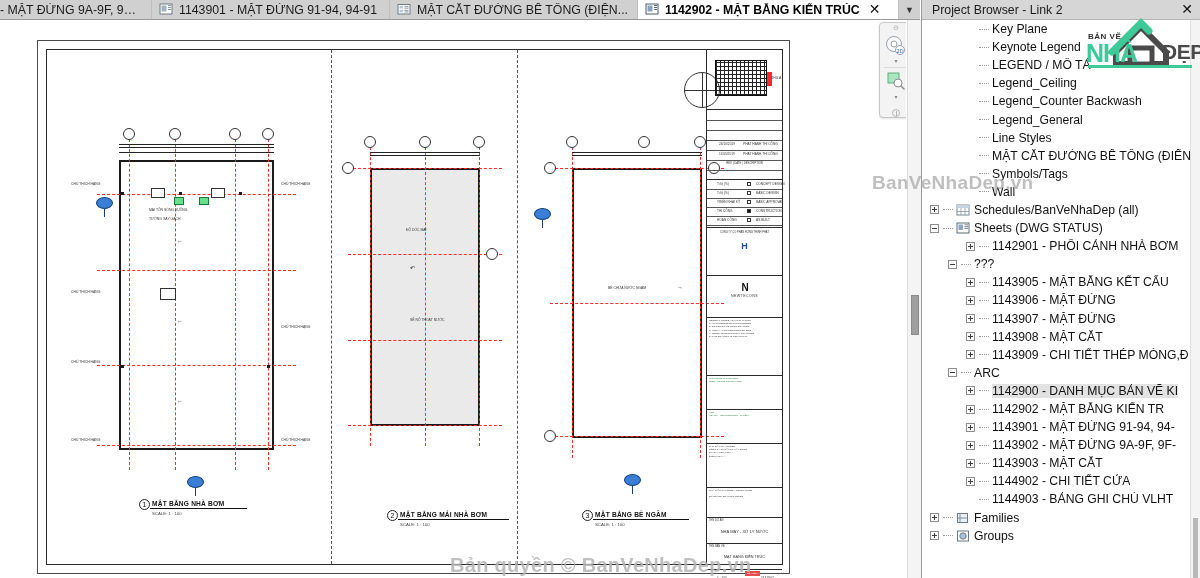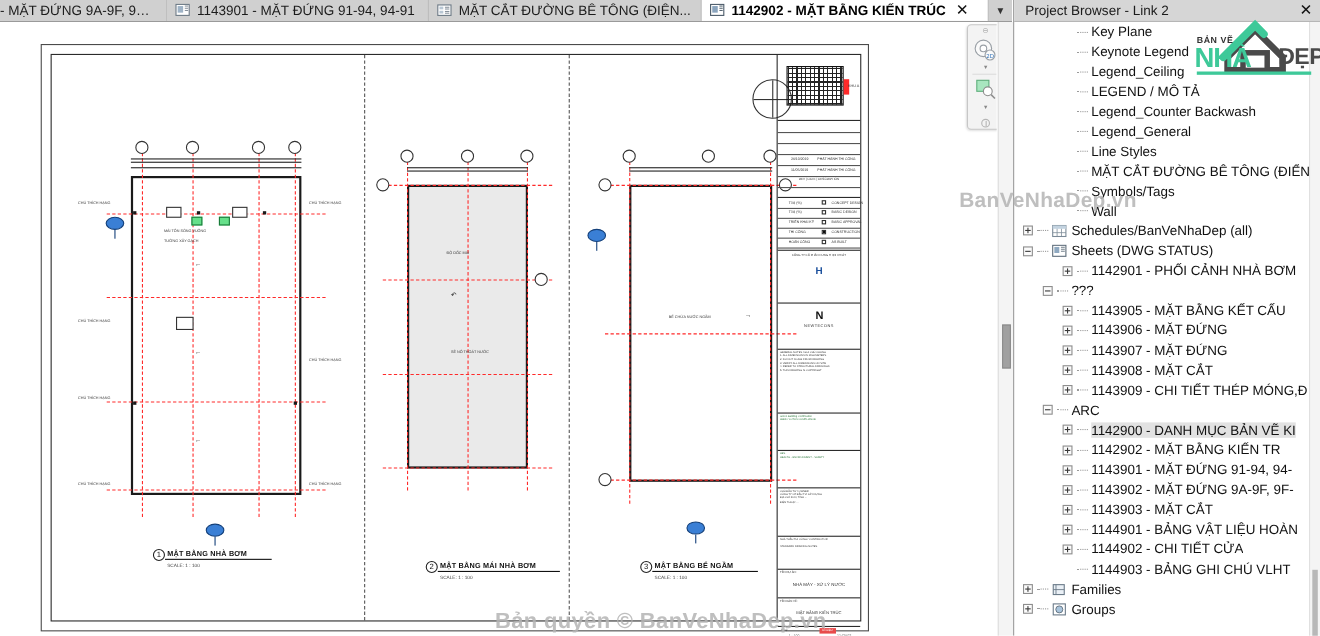--- a/index.html
+++ b/index.html
@@ -540,27 +540,27 @@
         <div class="node">
           <span class="spacer" style="width: 44px;"></span>
           <span class="spacer" style="width: 13px;"></span>
           <span class="dashlead"></span>
           <span class="lbl">Keynote Legend</span>
         </div>
         <div class="node">
           <span class="spacer" style="width: 44px;"></span>
           <span class="spacer" style="width: 13px;"></span>
           <span class="dashlead"></span>
+          <span class="lbl">LEGEND / MÔ TẢ</span>
+        </div>
+        <div class="node">
+          <span class="spacer" style="width: 44px;"></span>
+          <span class="spacer" style="width: 13px;"></span>
+          <span class="dashlead"></span>
           <span class="lbl">Legend_Ceiling</span>
-        </div>
-        <div class="node">
-          <span class="spacer" style="width: 44px;"></span>
-          <span class="spacer" style="width: 13px;"></span>
-          <span class="dashlead"></span>
-          <span class="lbl">LEGEND / MÔ TẢ</span>
         </div>
         <div class="node">
           <span class="spacer" style="width: 44px;"></span>
           <span class="spacer" style="width: 13px;"></span>
           <span class="dashlead"></span>
           <span class="lbl">Legend_Counter Backwash</span>
         </div>
         <div class="node">
           <span class="spacer" style="width: 44px;"></span>
           <span class="spacer" style="width: 13px;"></span>
@@ -683,26 +683,20 @@
           <span class="spacer" style="width: 44px;"></span>
           <span class="exp plus"></span>
           <span class="dashlead"></span>
           <span class="lbl">1143902 - MẶT ĐỨNG 9A-9F, 9F-</span>
         </div>
         <div class="node">
           <span class="spacer" style="width: 44px;"></span>
           <span class="exp plus"></span>
           <span class="dashlead"></span>
           <span class="lbl">1143903 - MẶT CẮT</span>
-        </div>
-        <div class="node">
-          <span class="spacer" style="width: 44px;"></span>
-          <span class="exp plus"></span>
-          <span class="dashlead"></span>
-          <span class="lbl">1144901 - BẢNG VẬT LIỆU HOÀN</span>
         </div>
         <div class="node">
           <span class="spacer" style="width: 44px;"></span>
           <span class="exp plus"></span>
           <span class="dashlead"></span>
           <span class="lbl">1144902 - CHI TIẾT CỬA</span>
         </div>
         <div class="node">
           <span class="spacer" style="width: 44px;"></span>
           <span class="spacer" style="width: 13px;"></span>

